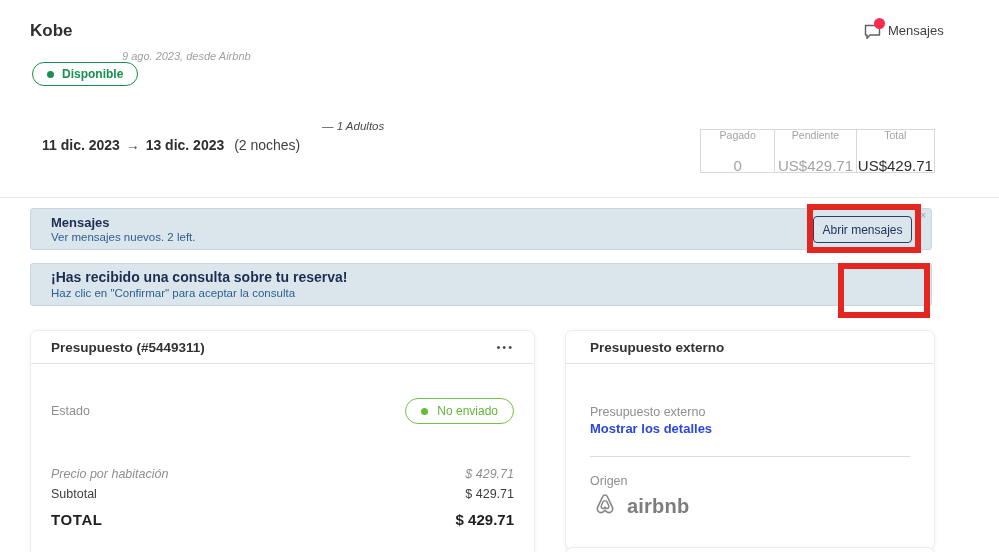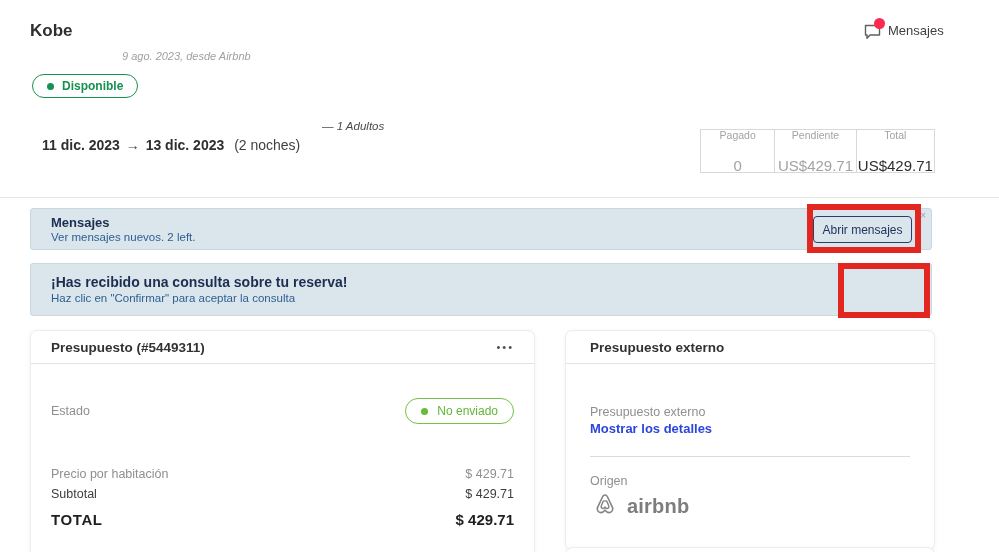--- a/index.html
+++ b/index.html
@@ -10,21 +10,21 @@
   
   .guest-name { position:absolute; left:30px; top:21px; font-size:17px; font-weight:700; color:#2f2f2f; }
   .messages-top { position:absolute; left:864px; top:21px; display:flex; align-items:center; gap:5px; cursor:pointer; }
   .bubble-wrap { position:relative; width:19px; height:19px; }
   .bubble-wrap svg { position:absolute; left:0; top:3px; }
   .notif-dot { position:absolute; right:-2px; top:-3px; width:11px; height:11px; border-radius:50%; background:#fb2b50; }
   .messages-top .lbl { font-size:13px; color:#3f3f3f; }
 
   .created-line { position:absolute; left:122px; top:50px; font-size:11px; font-style:italic; color:#9f9f9f; }
 
-  .status-pill { position:absolute; left:32px; top:74px; height:24px; display:inline-flex; align-items:center; gap:8px;
+  .status-pill { position:absolute; left:32px; top:62px; height:24px; display:inline-flex; align-items:center; gap:8px;
     padding:0 14px; border:1.5px solid #16914f; border-radius:13px; color:#16914f; font-size:12px; font-weight:600; background:#fff; }
   .status-pill .dot { width:7px; height:7px; border-radius:50%; background:#16914f; }
 
   .occupancy { position:absolute; left:322px; top:120px; font-size:11.5px; font-style:italic; color:#4a4a4a; }
 
   .dates-line { position:absolute; left:42px; top:137px; font-size:14px; color:#2f2f2f; }
   .dates-line .d { font-weight:700; }
   .dates-line .arrow { font-weight:400; color:#3c3c3c; padding:0 2px; }
   .dates-line .nights { font-weight:400; color:#3f3f3f; margin-left:6px; }
 
@@ -36,21 +36,21 @@
   .pay-cell .pv { font-size:15px; color:#a3a3a3; }
   .pay-cell.c0 { width:75px; } .pay-cell.c1 { width:82px; } .pay-cell.c2 { width:78px; }
   .pay-cell.emph .pv { color:#2e2e2e; font-weight:500; }
 
   .page-divider { position:absolute; left:0; top:197px; width:999px; height:1px; background:#e5e5e5; }
 
   
   .banner { position:absolute; left:30px; width:902px; background:#dae6eb; border:1px solid #c8d8df; border-radius:3px; padding-left:20px;
     display:flex; flex-direction:column; justify-content:center; }
   .banner.b1 { top:208px; height:42px; }
-  .banner.b2 { top:263px; height:53px; }
+  .banner.b2 { top:263px; height:43px; }
   .banner .b-title { color:#1d2d52; font-weight:700; }
   .banner.b1 .b-title { font-size:13px; line-height:15px; }
   .banner.b2 .b-title { font-size:14px; line-height:17px; }
   .banner .b-sub { font-size:11.5px; color:#2d5e94; line-height:14px; }
   .banner-btn { position:absolute; background:transparent; border:1px solid #2b3e6b; border-radius:4px; color:#21345e; font-size:12px;
     font-family:inherit; cursor:pointer; }
   .banner.b1 .banner-btn { right:19px; top:7px; width:99px; height:27px; }
   .banner.b2 .banner-btn { right:12px; top:13px; width:72px; height:33px; font-size:12.5px; }
   .banner-close { position:absolute; right:5px; top:1px; font-size:10px; color:#97a5b5; cursor:pointer; line-height:12px; }
 
@@ -70,21 +70,21 @@
 
   .quote-body { padding:0 20px; }
   .estado-row { margin-top:34px; display:flex; align-items:center; justify-content:space-between; }
   .estado-label { font-size:12.5px; color:#8f8f8f; }
   .sent-pill { height:26px; display:inline-flex; align-items:center; gap:9px; padding:0 15px; border:1.5px solid #76c045; border-radius:14px;
     background:#fff; color:#62b637; font-size:12px; }
   .sent-pill .dot { width:7px; height:7px; border-radius:50%; background:#67bb37; }
 
   .price-rows { margin-top:40px; }
   .p-row { display:flex; justify-content:space-between; font-size:12.5px; line-height:20px; }
-  .p-row.muted .p-l, .p-row.muted .p-v { color:#8f8f8f; }
+  .p-row.muted .p-l, .p-row.muted .p-v { color:#8f8f8f;font-style:italic; }
   .p-row.plain .p-l, .p-row.plain .p-v { color:#3d3d3d; }
   .total-row { margin-top:7px; display:flex; justify-content:space-between; align-items:center; }
   .total-row .t-l { font-size:15px; font-weight:800; color:#1f1f1f; letter-spacing:.6px; }
   .total-row .t-v { font-size:15px; font-weight:800; color:#1f1f1f; }
 
   .ext-body { padding:0 24px; }
   .ext-label { margin-top:40px; font-size:12.5px; color:#8f8f8f; line-height:16px; }
   .ext-link { font-size:13px; font-weight:600; color:#2b46dd; cursor:pointer; line-height:17px; }
   .ext-hr { margin-top:19px; border:none; border-top:1px solid #dcdcdc; }
   .origin-label { margin-top:17px; font-size:12.5px; color:#8f8f8f; }

